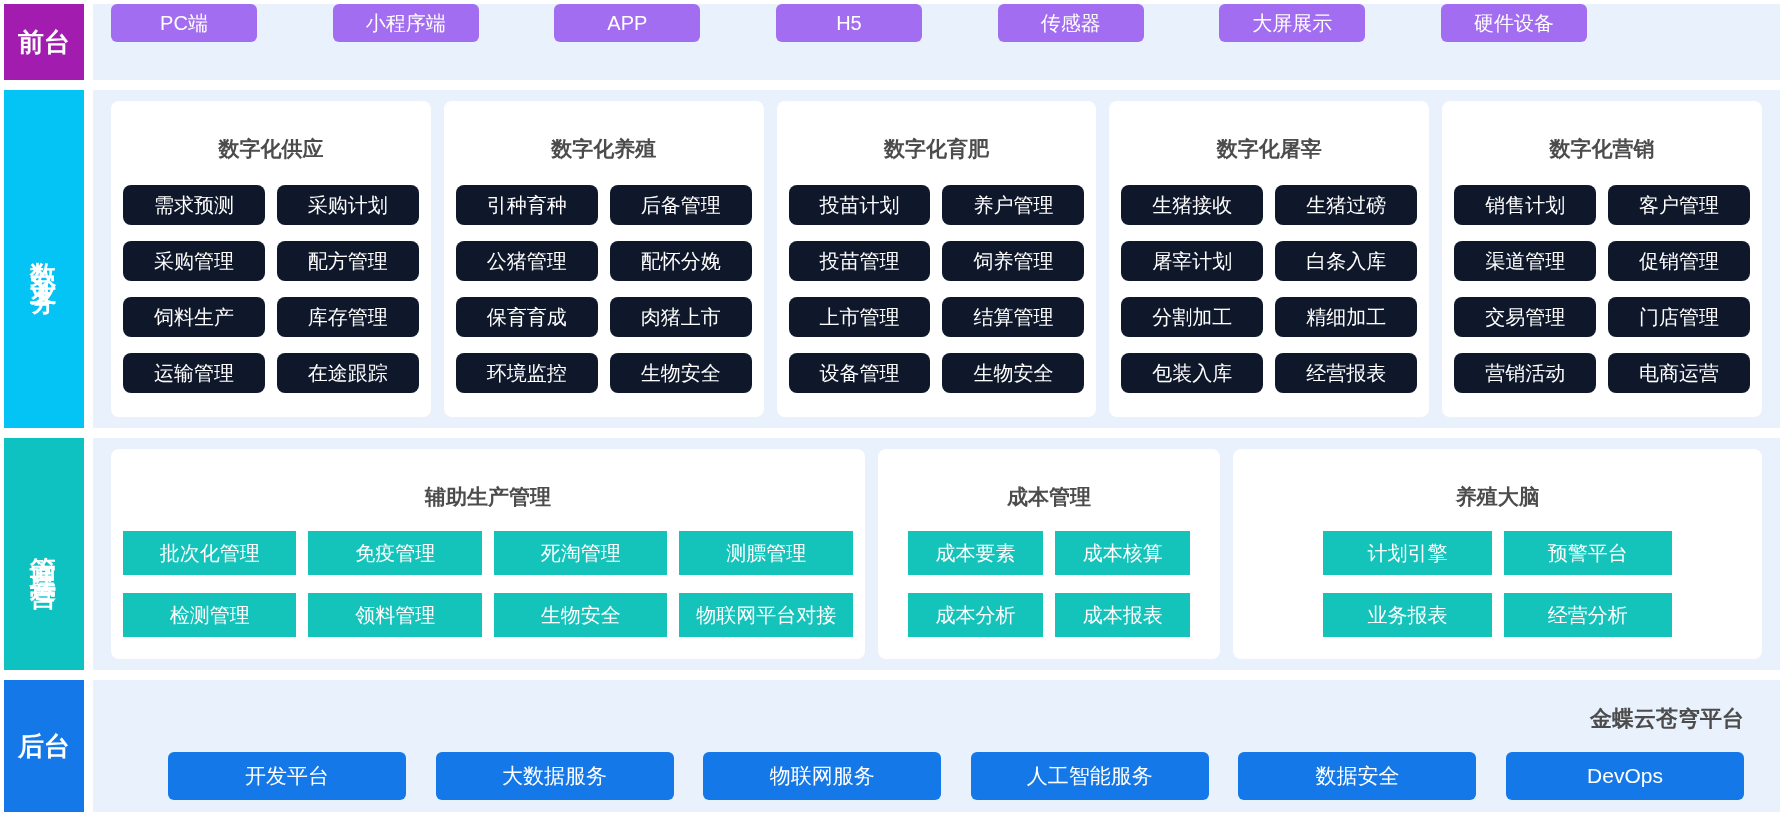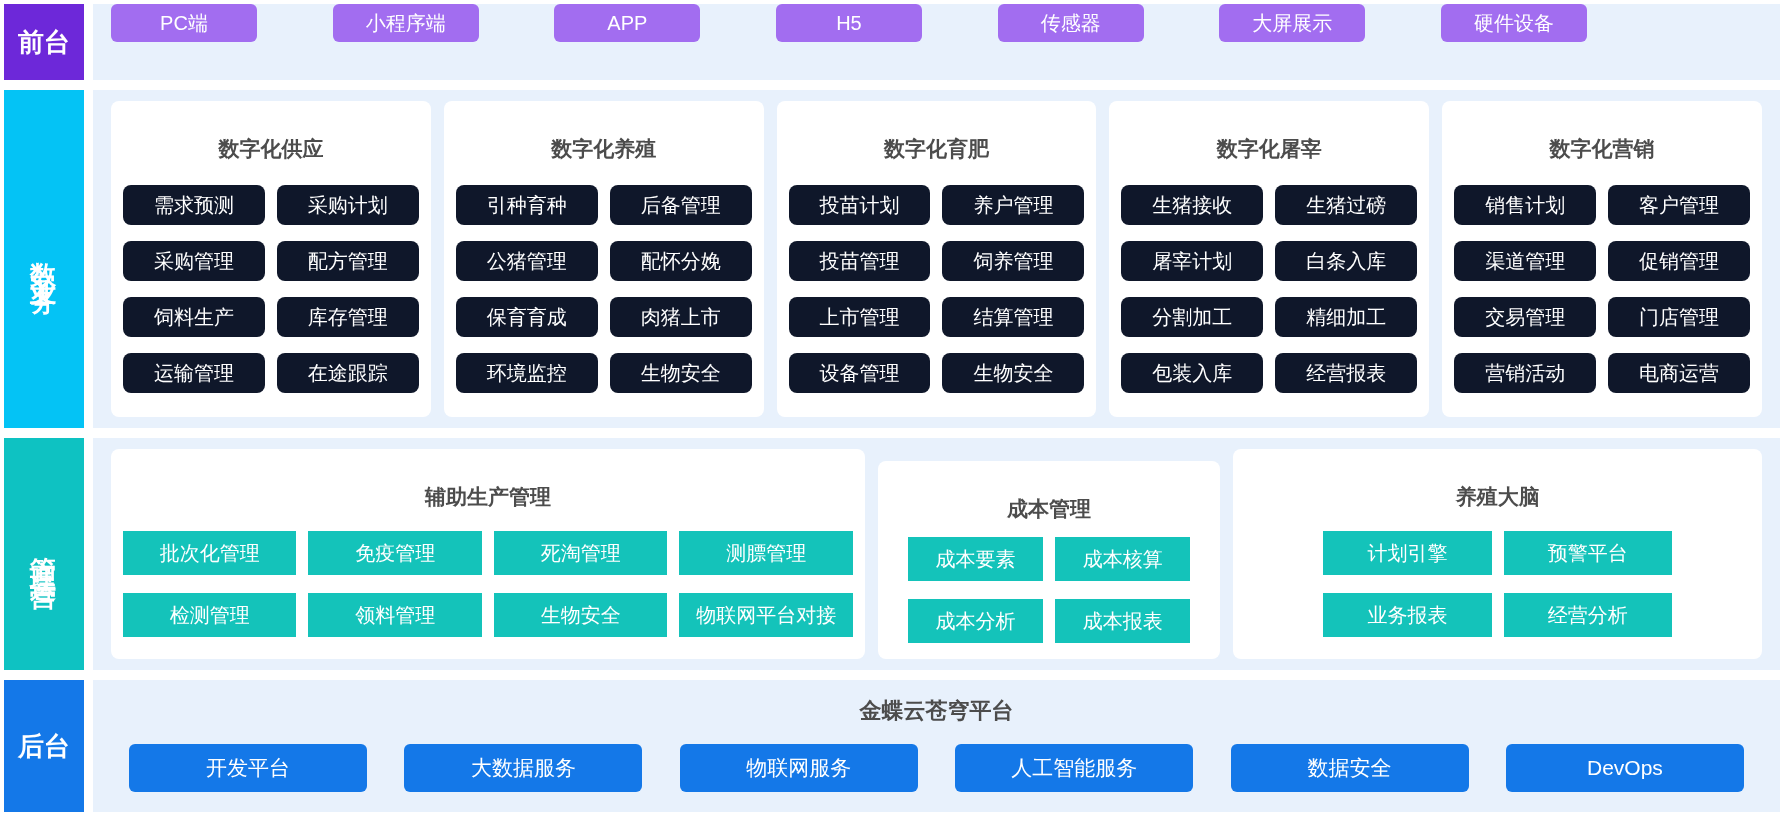--- a/index.html
+++ b/index.html
@@ -24,21 +24,21 @@
     width: 80px; flex-shrink: 0;
     display: flex; align-items: center; justify-content: center;
     color: #fff; font-weight: bold; font-size: 26px;
     text-align: center;
   }
   .side-label.vertical {
     writing-mode: vertical-lr;
     text-orientation: upright;
     letter-spacing: 9px;
   }
-  .lbl-purple { background: #6d28d9; }
+  .lbl-purple { background: #a21caf; }
   .lbl-cyan   { background: #04c3f5; }
   .lbl-teal   { background: #0ec2c2; }
   .lbl-blue   { background: #1478e8; }
 
   .panel { flex: 1; background: #e8f1fc; }
 
   
   .panel-front {
     display: flex; align-items: flex-start;
     justify-content: space-between;
@@ -72,39 +72,40 @@
   }
   .grid-2 { grid-template-columns: 1fr 1fr; }
   .grid-4 { grid-template-columns: repeat(4, 1fr); }
   .chip-cyan {
     height: 40px; border-radius: 8px;
     background: #0f172a; font-size: 20px;
   }
 
   
   .card-mgmt-1 { flex: 47 1 0; }
-  .card-mgmt-2 { flex: 20.5 1 0; margin-top: 12px; }
+  .card-mgmt-2 { flex: 20.5 1 0; }
   .card-mgmt-3 { flex: 32.5 1 0; }
   .row-mgmt .card-grid { row-gap: 18px; }
   .row-mgmt .grid-2 { padding: 0 18px; }
   .card-mgmt-3 .grid-2 { padding: 0 78px; }
   .chip-teal {
     height: 44px; border-radius: 0;
     background: #14c3ba; font-size: 20px;
   }
 
   
   .panel-back { display: flex; flex-direction: column; padding: 12px 36px 0; }
   .back-title {
-    text-align: center; font-weight: bold; font-size: 22px;
-    color: #4c4c4c; padding-top: 4px;
+    text-align: right; font-weight: bold; font-size: 22px;
+    color: #4c4c4c; padding-top: 4px; margin-top: 8px;
   }
   .back-chips {
     display: flex; justify-content: space-between;
     margin-top: 18px;
+    margin-left: 39px;
   }
   .chip-blue {
     width: 238px; height: 48px; border-radius: 6px;
     background: #1478e8; font-size: 21px;
   }
 </style>
 </head>
 <body>
 
 <div class="frame">

